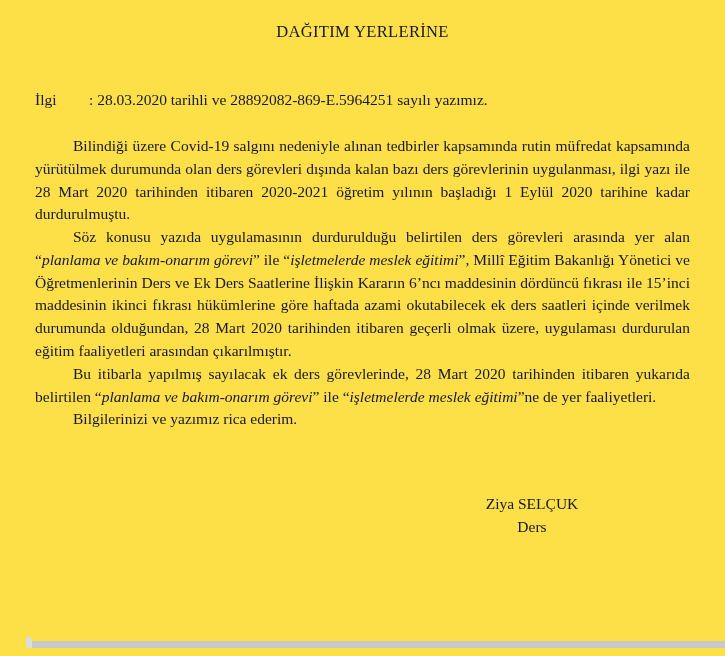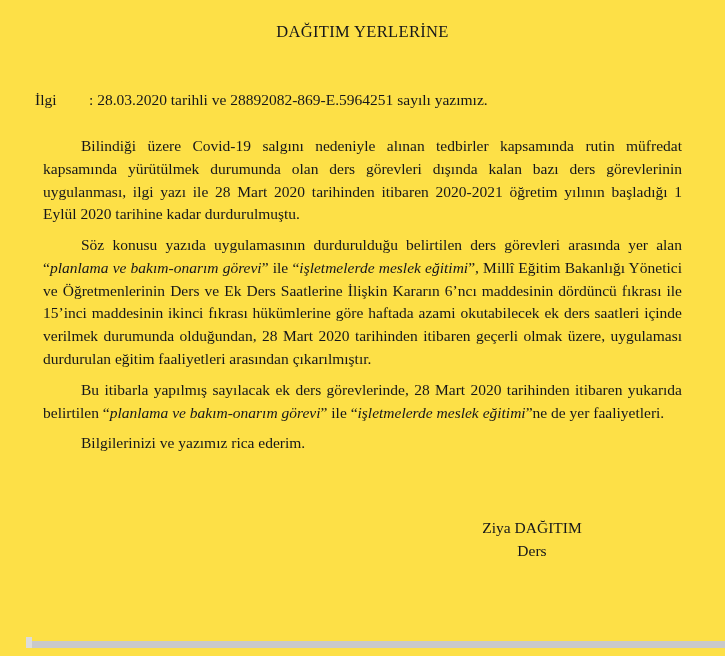--- a/index.html
+++ b/index.html
@@ -56,21 +56,21 @@
   .ref-value {
     white-space: pre-wrap;
   }
 
   
   .body-block {
     margin-top: 25px;
   }
 
   p.para {
-    margin: 8px;
+    margin: 0;
     font-size: 15.5px;
     line-height: 1.47;
     text-align: justify;
     text-justify: inter-word;
     text-indent: 38px;
     hyphens: none;
   }
 
   p.para + p.para {
     margin-top: 0;
@@ -124,21 +124,21 @@
     </div>
 
     <div class="body-block">
       <p class="para"><span>Bilindiği üzere Covid-19 salgını nedeniyle alınan tedbirler kapsamında rutin müfredat kapsamında yürütülmek durumunda olan ders görevleri dışında kalan bazı ders görevlerinin uygulanması, ilgi yazı ile 28 Mart 2020 tarihinden itibaren 2020-2021 öğretim yılının başladığı 1 Eylül 2020 tarihine kadar durdurulmuştu.</span></p>
       <p class="para"><span>Söz konusu yazıda uygulamasının durdurulduğu belirtilen ders görevleri arasında yer alan “</span><em class="q">planlama ve bakım-onarım görevi</em><span>” ile “</span><em class="q">işletmelerde meslek eğitimi</em><span>”, Millî Eğitim Bakanlığı Yönetici ve Öğretmenlerinin Ders ve Ek Ders Saatlerine İlişkin Kararın 6’ncı maddesinin dördüncü fıkrası ile 15’inci maddesinin ikinci fıkrası hükümlerine göre haftada azami okutabilecek ek ders saatleri içinde verilmek durumunda olduğundan, 28 Mart 2020 tarihinden itibaren geçerli olmak üzere, uygulaması durdurulan eğitim faaliyetleri arasından çıkarılmıştır.</span></p>
       <p class="para"><span>Bu itibarla yapılmış sayılacak ek ders görevlerinde, 28 Mart 2020 tarihinden itibaren yukarıda belirtilen “</span><em class="q">planlama ve bakım-onarım görevi</em><span>” ile “</span><em class="q">işletmelerde meslek eğitimi</em><span>”ne de yer faaliyetleri.</span></p>
       <p class="para"><span>Bilgilerinizi ve yazımız rica ederim.</span></p>
     </div>
 
     <div class="signature">
-      <div class="sig-name">Ziya DAĞITIM</div>
+      <div class="sig-name">Ziya SELÇUK</div>
       <div class="sig-title">Ders</div>
     </div>
 
   </div>
 
   <div class="bottom-bar"></div>
   <div class="bottom-bar-cap"></div>
 </div>
 
 </body></html>

